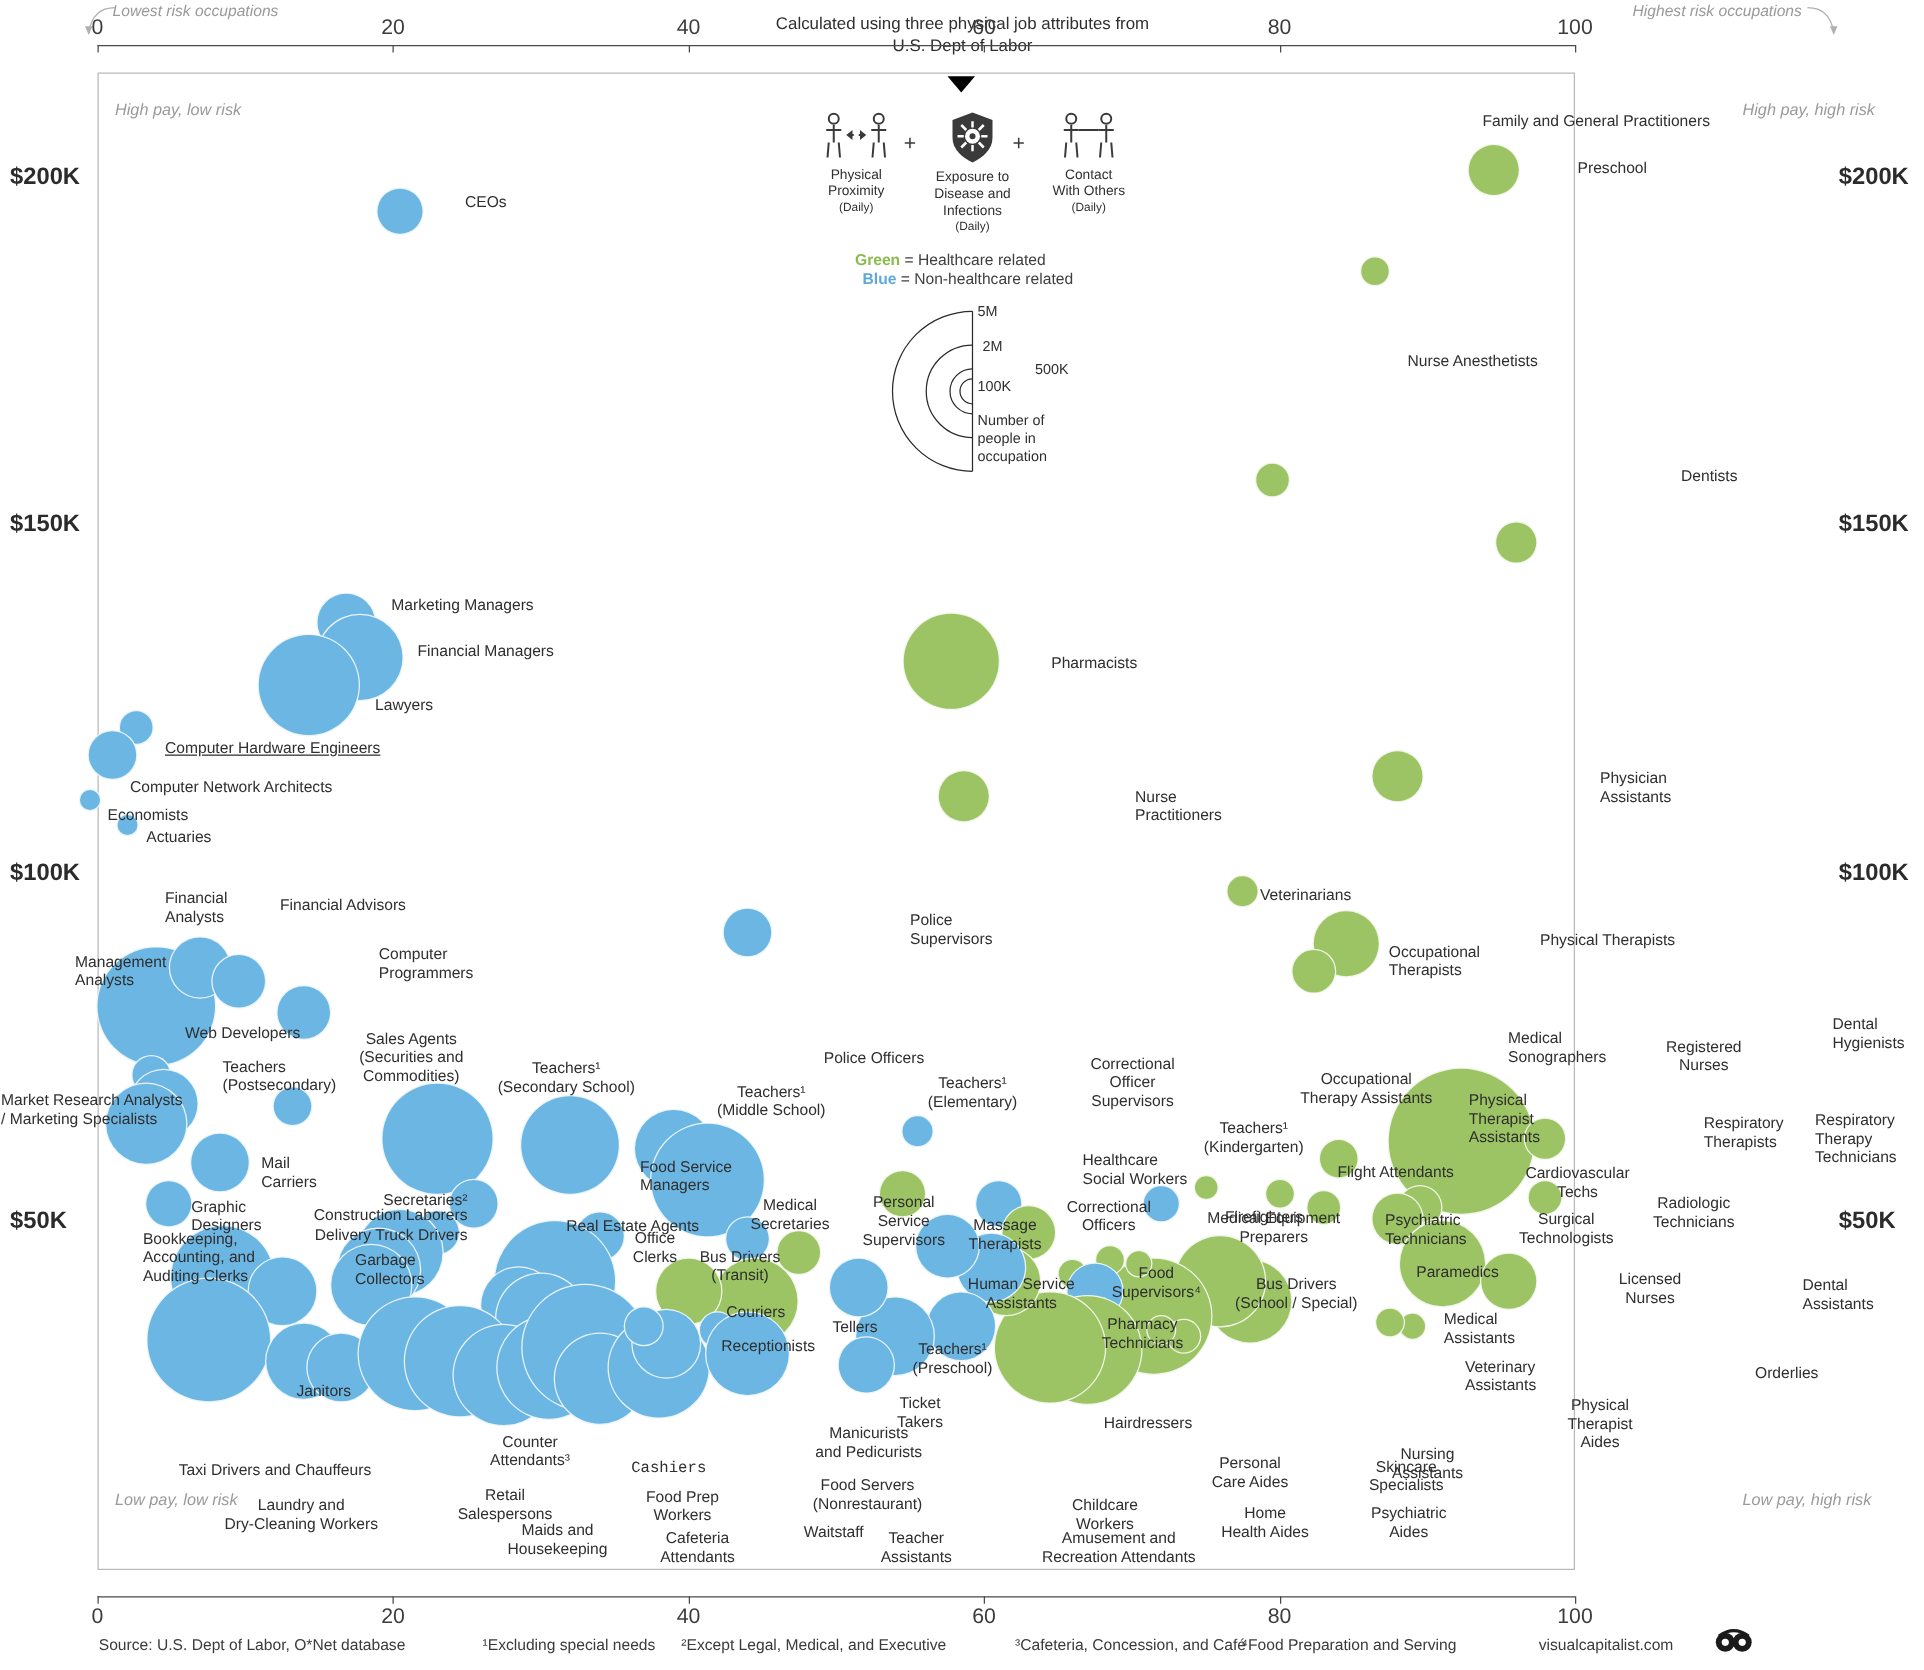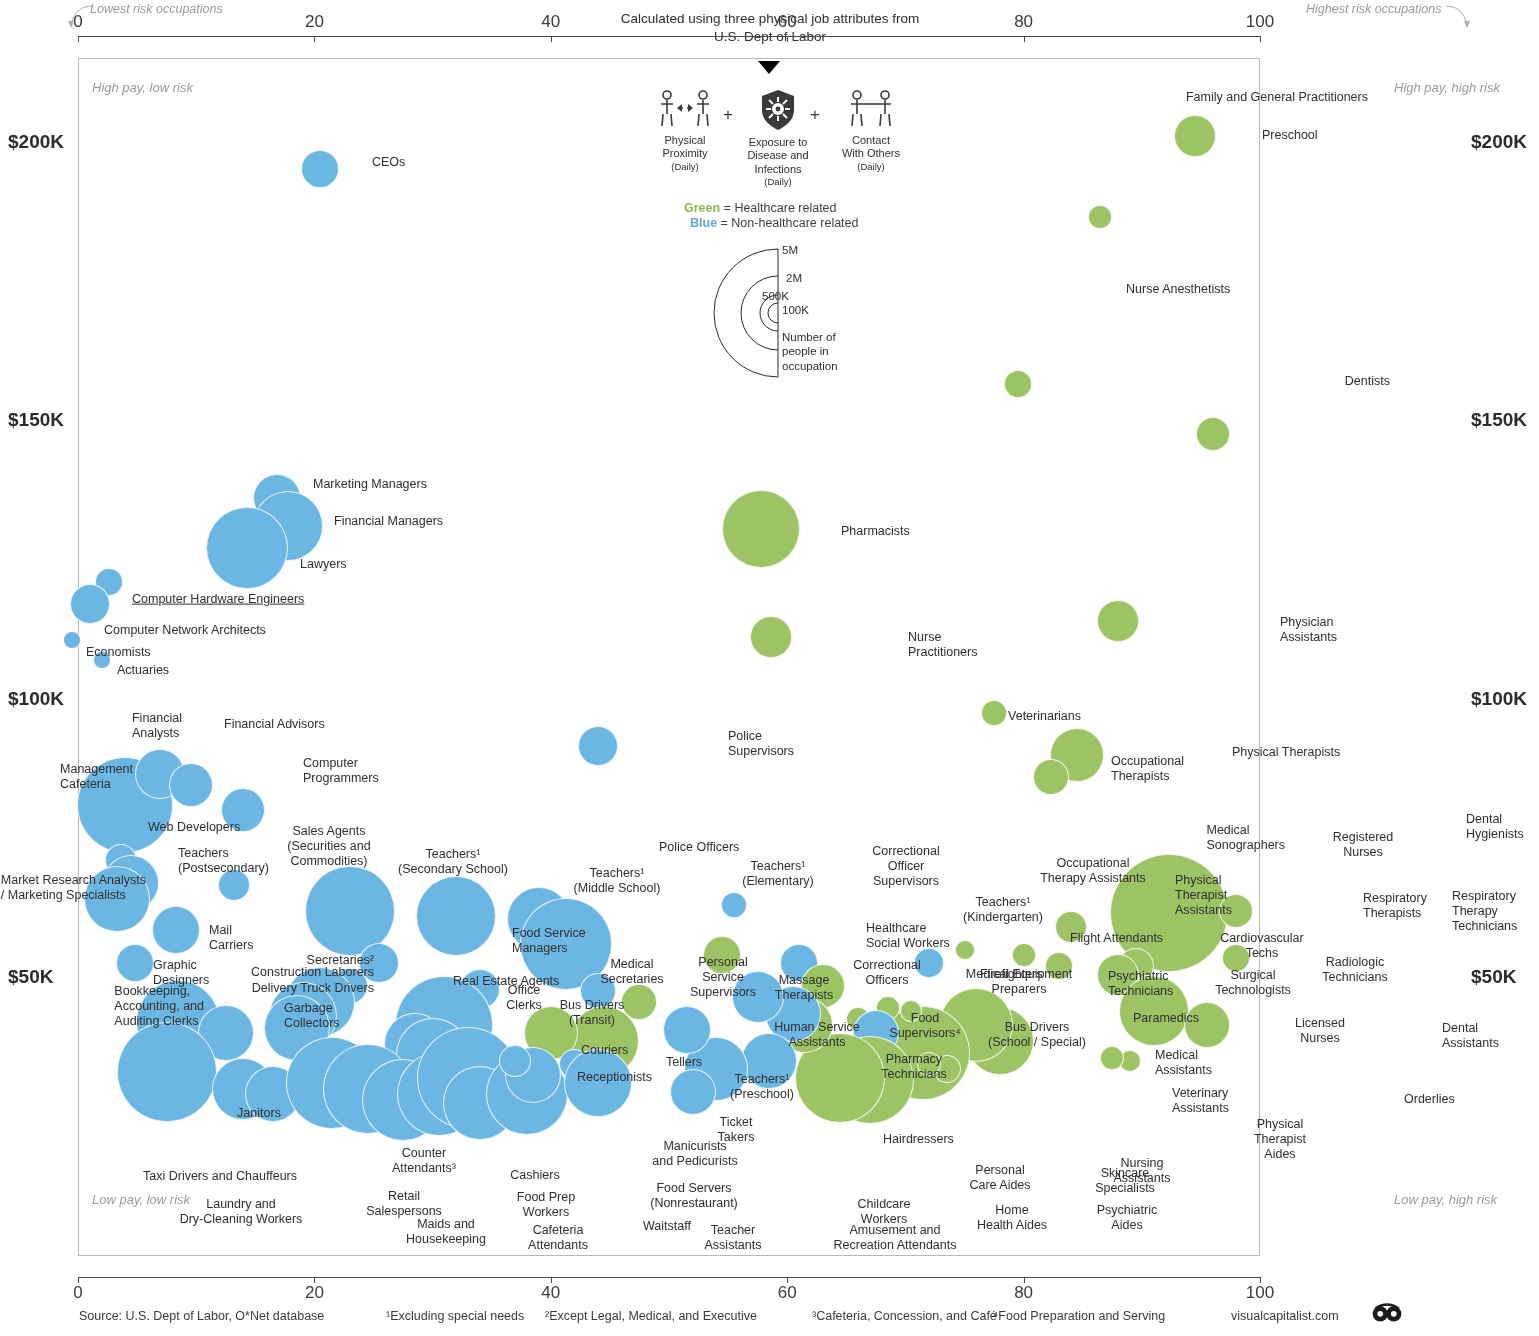--- a/index.html
+++ b/index.html
@@ -220,21 +220,21 @@
     <g fill="none" stroke="#2b2b2b" stroke-width="1">
       <path d="M66 2 A64 64 0 0 0 66 130"></path>
       <path d="M66 29 A37 37 0 0 0 66 103"></path>
       <path d="M66 48 A18 18 0 0 0 66 84"></path>
       <path d="M66 56 A10 10 0 0 0 66 76"></path>
       <line x1="66" y1="2" x2="66" y2="130"></line>
     </g>
   </svg>
   <div class="size-legend-label" style="left:782px;top:243px;">5M</div>
   <div class="size-legend-label" style="left:786px;top:271px;text-align:right;">2M</div>
-  <div class="size-legend-label" style="left:762px;top:289px;">500K</div>
+  <div class="size-legend-label" style="left:828px;top:289px;">500K</div>
   <div class="size-legend-label" style="left:782px;top:303px;">100K</div>
   <div class="size-legend-label" style="left:782px;top:330px;white-space:pre;">Number of
 people in
 occupation</div>
 
   <div id="bubbles">
       <div class="bubble blue" title="CEOs" style="left: 320.31px; top: 169.442px; width: 36px; height: 36px;"></div>
       <div class="bubble green" title="Family and General Practitioners" style="left: 1194.99px; top: 136.009px; width: 40px; height: 40px;"></div>
       <div class="bubble green" title="Internists" style="left: 1100.43px; top: 216.805px; width: 22px; height: 22px;"></div>
       <div class="bubble green" title="Nurse Anesthetists" style="left: 1017.69px; top: 383.967px; width: 26px; height: 26px;"></div>
@@ -353,21 +353,21 @@
 Assistants</div>
       <div class="lbl l" style="left: 908px; top: 645px;">Nurse
 Practitioners</div>
       <div class="lbl r" style="left: 1081px; top: 716px;">Veterinarians</div>
       <div class="lbl l" style="left: 1232px; top: 752px; text-align: right;">Physical Therapists</div>
       <div class="lbl r" style="left: 1184px; top: 769px;">Occupational
 Therapists</div>
       <div class="lbl l" style="left: 728px; top: 744px;">Police
 Supervisors</div>
       <div class="lbl r" style="left: 133px; top: 777px;">Management
-Cafeteria</div>
+Analysts</div>
       <div class="lbl r" style="left: 182px; top: 726px;">Financial
 Analysts</div>
       <div class="lbl l" style="left: 224px; top: 724px;">Financial Advisors</div>
       <div class="lbl l" style="left: 303px; top: 771px;">Computer
 Programmers</div>
       <div class="lbl l" style="left: 148px; top: 827px;">Web Developers</div>
       <div class="lbl r" style="left: 269px; top: 861px;">Teachers
 (Postsecondary)</div>
       <div class="lbl r" style="left: 146px; top: 888px;">Market Research Analysts
 / Marketing Specialists</div>
@@ -490,21 +490,21 @@
       <div class="lbl c" style="left: 241px; top: 1212px; text-align: center;">Laundry and
 Dry-Cleaning Workers</div>
       <div class="lbl c" style="left: 404px; top: 1204px; text-align: center;">Retail
 Salespersons</div>
       <div class="lbl c" style="left: 424px; top: 1161px; text-align: center;">Counter
 Attendants³</div>
       <div class="lbl c" style="left: 446px; top: 1232px; text-align: center;">Maids and
 Housekeeping</div>
       <div class="lbl c" style="left: 546px; top: 1205px; text-align: center;">Food Prep
 Workers</div>
-      <div class="lbl c" style="left: 535px; top: 1175px; text-align: right;">Cashiers</div>
+      <div class="lbl c" style="left: 535px; top: 1175px; text-align: right; font-family: Liberation Mono, monospace;">Cashiers</div>
       <div class="lbl c" style="left: 558px; top: 1238px; text-align: center;">Cafeteria
 Attendants</div>
       <div class="lbl c" style="left: 667px; top: 1226px; text-align: center;">Waitstaff</div>
       <div class="lbl c" style="left: 694px; top: 1196px; text-align: center;">Food Servers
 (Nonrestaurant)</div>
       <div class="lbl c" style="left: 695px; top: 1154px; text-align: center;">Manicurists
 and Pedicurists</div>
       <div class="lbl c" style="left: 736px; top: 1130px; text-align: center;">Ticket
 Takers</div>
       <div class="lbl c" style="left: 733px; top: 1238px; text-align: center;">Teacher

